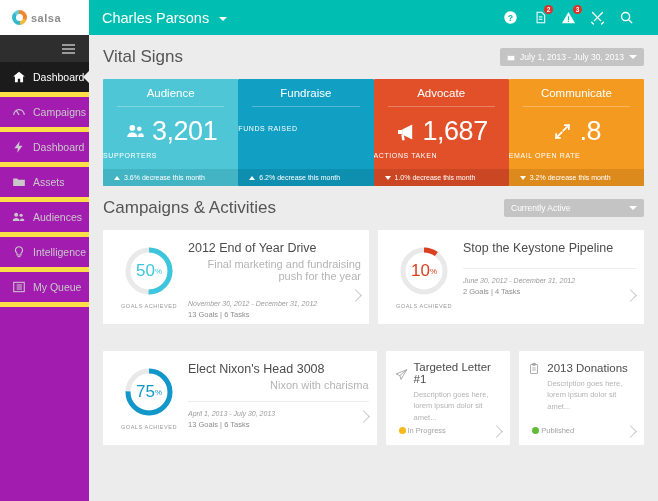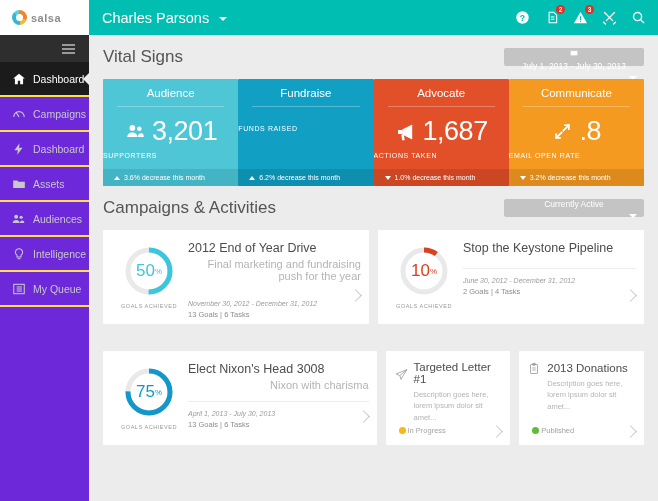--- a/index.html
+++ b/index.html
@@ -5,21 +5,21 @@
   * { box-sizing: border-box; margin: 0; padding: 0; }
   html, body {
     width: 658px; height: 501px;
     overflow: hidden;
     font-family: "Liberation Sans", sans-serif;
     background: #e8e8e8;
   }
   .app { display: flex; width: 658px; height: 501px; }
 
   
-  .sidebar { width: 89px; height: 501px; background: #6d28d9; flex: 0 0 89px; position: relative; }
+  .sidebar { width: 89px; height: 501px; background: #a21caf; flex: 0 0 89px; position: relative; }
   .brand {
     height: 35px; background: #ffffff; display: flex; align-items: center;
     padding-left: 12px; gap: 4px;
   }
   .brand-mark {
     width: 15px; height: 15px; border-radius: 50%;
     background: conic-gradient(#f0862c 0deg 110deg, #f3b93f 110deg 180deg, #35b8cc 180deg 310deg, #5ecfdd 310deg 360deg);
     position: relative; flex: 0 0 15px;
   }
   .brand-mark::after {
@@ -30,38 +30,38 @@
     filter: blur(.6px);
   }
   .side-head {
     height: 27px; background: #2e2e2e; display: flex; align-items: center;
     justify-content: flex-end; padding-right: 14px;
   }
   .burger { display: flex; flex-direction: column; gap: 2px; cursor: pointer; }
   .burger span { display: block; width: 13px; height: 2px; background: #9a9a9a; }
   .nav-item {
     height: 35px; display: flex; align-items: center; gap: 7px; padding-left: 11px;
-    border-bottom: 2px solid #fde047; color: #c9c9c9; font-size: 10.5px;
+    border-bottom: 5px solid #fde047; color: #c9c9c9; font-size: 10.5px;
     cursor: pointer; position: relative;
   }
   .nav-item.active { background: #1b1b1b; color: #ffffff; }
   .nav-item.active::after {
     content: ""; position: absolute; right: -1px; top: 50%; transform: translateY(-50%);
     width: 0; height: 0; border-top: 7px solid transparent; border-bottom: 7px solid transparent;
     border-right: 7px solid #ececec;
   }
   .nav-ico { width: 15px; height: 15px; flex: 0 0 15px; display: flex; align-items: center; justify-content: center; }
   .nav-ico svg { display: block; }
   .nav-label { white-space: nowrap; }
 
   
   .main { flex: 1 1 auto; height: 501px; display: flex; flex-direction: column; background: #ececec; }
   .topbar {
     height: 35px; background: #00bfb2; display: flex; align-items: center;
-    padding: 0 12px 0 13px; flex: 0 0 35px;
+    padding: 0 24px 0 13px; flex: 0 0 35px;
   }
   .user-name { color: #fff; font-size: 14.5px; }
   .chev-down {
     display: inline-block; width: 0; height: 0; margin-left: 5px; vertical-align: 2px;
     border-left: 4px solid transparent; border-right: 4px solid transparent; border-top: 4px solid #ffffff;
   }
   .top-actions { margin-left: auto; display: flex; align-items: center; gap: 14px; }
   .top-ico { position: relative; width: 15px; height: 15px; cursor: pointer; display: flex; align-items: center; justify-content: center; }
   .badge {
     position: absolute; top: -5px; right: -6px; background: #e03127; color: #fff;
@@ -69,21 +69,21 @@
     text-align: center; font-weight: bold; padding: 0 1px;
   }
 
   .content { flex: 1 1 auto; overflow: hidden; padding: 0 14px; }
 
   .sec-head { display: flex; align-items: center; height: 44px; }
   .sec-title { font-size: 17px; color: #555555; font-weight: normal; }
   .pill {
     margin-left: auto; background: #c4c4c4; color: #ffffff; border-radius: 2px;
     height: 18px; min-width: 140px; display: flex; align-items: center; gap: 5px;
-    padding: 0 7px; font-size: 8.5px; cursor: pointer; flex-direction: column;
+    padding: 0 7px; font-size: 8.5px; cursor: pointer;
   }
   .pill .cal { width: 8px; height: 8px; flex: 0 0 8px; }
   .pill .arrow {
     margin-left: auto; width: 0; height: 0;
     border-left: 4px solid transparent; border-right: 4px solid transparent; border-top: 4px solid #fff;
   }
 
   
   .vitals { display: flex; }
   .vital { flex: 1 1 0; border-radius: 1px; overflow: hidden; display: flex; flex-direction: column; }

